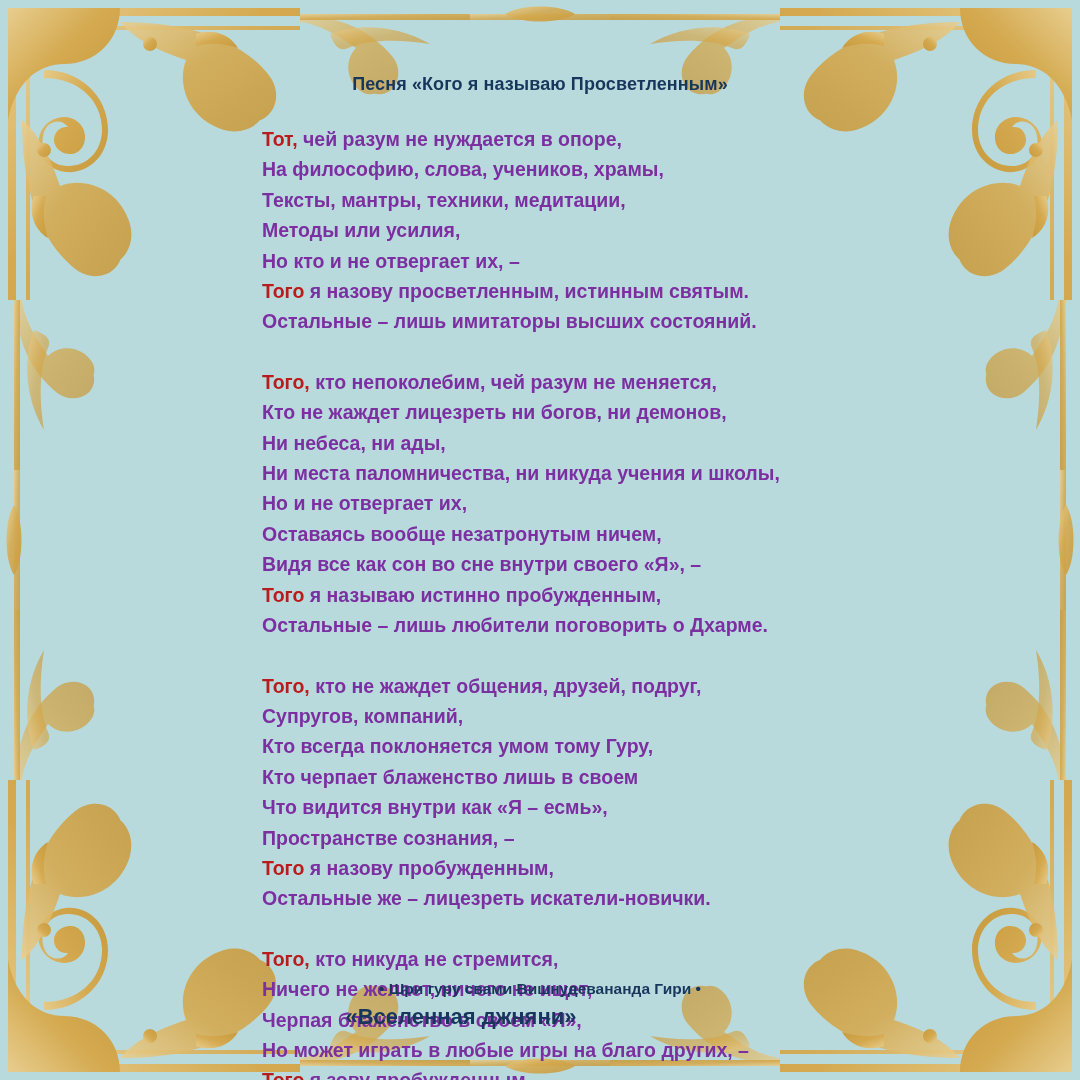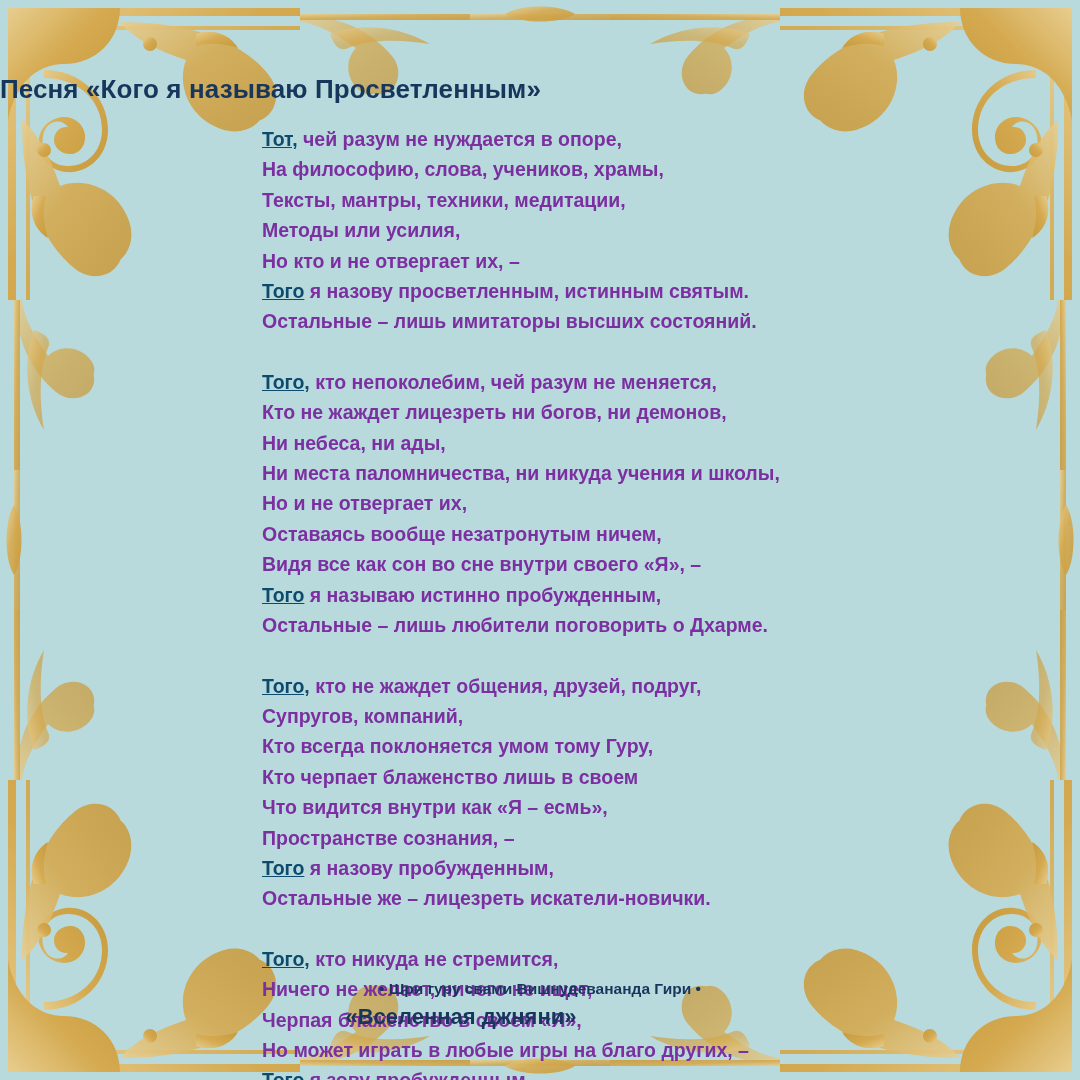--- a/index.html
+++ b/index.html
@@ -36,21 +36,22 @@
     left: 0;
     top: 0;
     width: 1080px;
     height: 1080px;
   }
   .title {
     position: absolute;
     left: 0;
     top: 74px;
     width: 1080px;
-    font-size: 26px;
+    text-align: center;
+    font-size: 18px;
     font-weight: bold;
     color: #16365c;
     letter-spacing: 0.1px;
   }
   .poem {
     position: absolute;
     left: 262px;
     top: 124px;
     width: 700px;
     font-size: 19.5px;
@@ -61,22 +62,21 @@
   .stanza {
     margin: 0 0 30px 0;
   }
   .stanza:last-child {
     margin-bottom: 0;
   }
   .line {
     white-space: pre;
   }
   .hl {
-    color: #0c4a6e;
-    text-decoration: underline;
+    color: #b91c1c;
   }
   .sig {
     position: absolute;
     left: 0;
     top: 980px;
     width: 1080px;
     text-align: center;
     font-size: 15.5px;
     font-weight: bold;
     color: #16365c;

